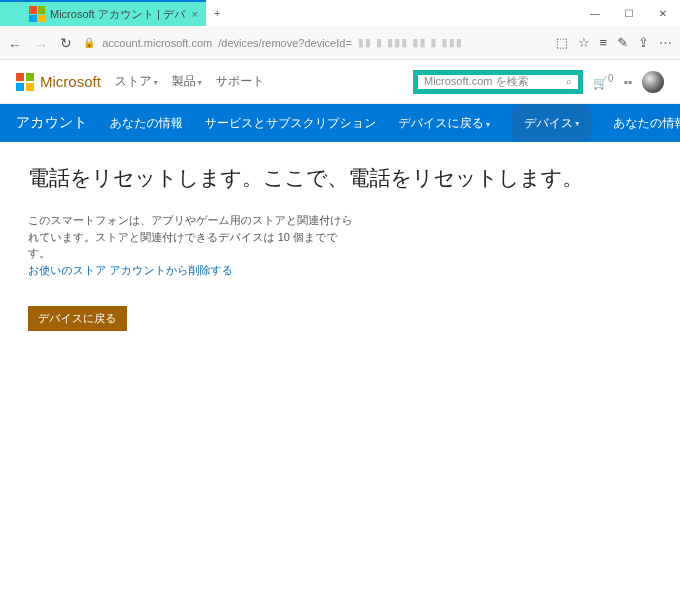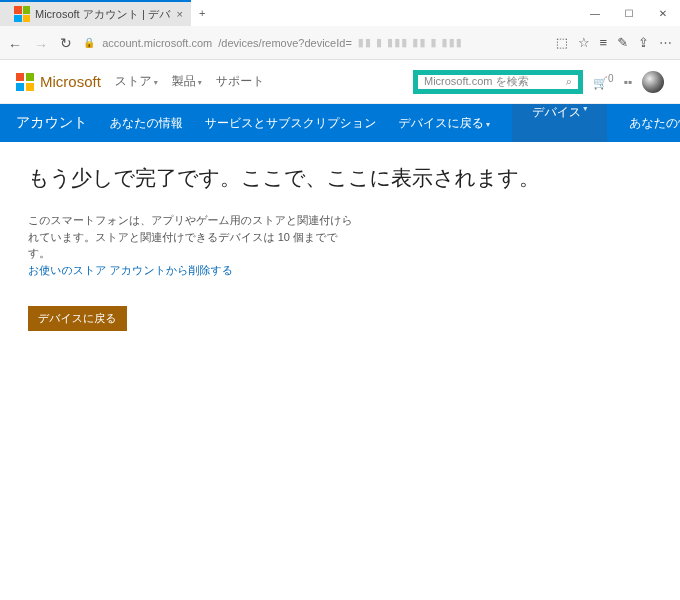--- a/index.html
+++ b/index.html
@@ -2,21 +2,21 @@
 <html><head>
 <meta charset="utf-8">
 <style>
   * { margin:0; padding:0; box-sizing:border-box; font-family:"Segoe UI","Yu Gothic","Meiryo",sans-serif; }
   body { width:680px; height:600px; background:#fff; overflow:hidden; }
   
   .title-bar { height:26px; background:#fff; display:flex; align-items:center; font-size:11px; color:#444; }
   .title-bar .favicon { width:16px; height:16px; margin:0 5px 0 8px; display:grid; grid-template-columns:1fr 1fr; grid-template-rows:1fr 1fr; gap:1px; }
   .favicon span:nth-child(1){background:#f25022;} .favicon span:nth-child(2){background:#7fba00;}
   .favicon span:nth-child(3){background:#00a4ef;} .favicon span:nth-child(4){background:#ffb900;}
-  .tab { display:flex; align-items:center; height:100%; padding:0 8px 0 6px; border-top:2px solid #0078d7; background:#e5e5e5;justify-content:center; }
+  .tab { display:flex; align-items:center; height:100%; padding:0 8px 0 21px; border-top:2px solid #0078d7; background:#5eead4;justify-content:center; }
   .tab-close { margin-left:6px; color:#666; }
   .tab-new { margin-left:8px; color:#666; }
   .win-ctl { margin-left:auto; display:flex; }
   .win-ctl div { width:34px; height:26px; display:flex; align-items:center; justify-content:center; color:#555; font-size:10px; }
   
   .nav-bar { height:34px; background:#f7f7f7; display:flex; align-items:center; padding:0 8px; gap:12px; border-bottom:1px solid #e1e1e1; }
   .nav-bar .nbtn { color:#555; font-size:14px; }
   .nav-bar .disabled { color:#bbb; }
   .addr { flex:1; display:flex; align-items:center; gap:6px; font-size:11px; color:#888; }
   .addr .lock { font-size:10px; }
@@ -27,21 +27,21 @@
   .ms-logo { display:flex; align-items:center; gap:6px; font-size:15px; color:#a16207; }
   .ms-logo .favicon { width:18px; height:18px; display:grid; grid-template-columns:1fr 1fr; grid-template-rows:1fr 1fr; gap:2px; }
   .ms-head .mnav { color:#666; }
   .caret { font-size:8px; margin-left:2px; color:#888; }
   .search-wrap { margin-left:auto; display:flex; align-items:center; gap:10px; }
   .search { border:5px solid #14b8a6; height:24px; width:170px; display:flex; align-items:center; padding:0 6px; font-size:11px; color:#888; justify-content:space-between; }
   .avatar { width:22px; height:22px; border-radius:50%; background:radial-gradient(circle at 35% 35%, #eee 0%, #777 50%, #111 100%); }
   
   .blue-nav { height:38px; background:#0078d7; display:flex; align-items:center; color:#fff; font-size:12px; padding:0 16px; gap:22px; }
   .blue-nav .item { white-space:nowrap; }
-  .blue-nav .active { background:#106ebe; padding:0 20px; height:100%; display:flex; align-items:flex-start; }
+  .blue-nav .active { background:#106ebe; padding:0 12px; height:100%; display:flex; align-items:center;border-radius:8px; }
   .blue-nav .fade { color:#a9d3f2; }
   .blue-nav .title { font-size:14px; }
   
   .content { padding:22px 28px; }
   .content h1 { font-size:21px; font-weight:400; color:#222; margin-bottom:20px; white-space:nowrap; }
   .para1 { font-size:11px; color:#444; line-height:1.5; max-width:340px; margin-bottom:10px; position:relative; }
   .underline { position:absolute; left:0; top:13px; width:320px; height:1px; background:#d40052; }
   .strike { text-decoration:line-through; text-decoration-color:#d40052; color:#999; }
   .para2 { font-size:11px; color:#555; line-height:1.5; max-width:330px; }
   .para2 a { color:#0067b8; text-decoration:none; }
@@ -121,19 +121,19 @@
   <span class="item active">
       <span>デバイス</span>
       <span class="caret" style="color:#cfe6f7;">▾</span>
     </span>
   <span class="item">あなたの情報</span>
   <span class="item fade">セキュリティとプライ</span>
 
 </div>
 
 <div class="content">
-  <h1>もう少しで完了です。ここで、ここに表示されます。</h1>
+  <h1>電話をリセットします。ここで、電話をリセットします。</h1>
   <div class="para2">
     <span>このスマートフォンは、アプリやゲーム用のストアと関連付けられています。ストアと関連付けできるデバイスは 10 個までです。</span><br>
     <a href="#">お使いのストア アカウントから削除する</a>
   </div>
   <span class="btn">デバイスに戻る</span>
 </div>
 
 </body></html>

